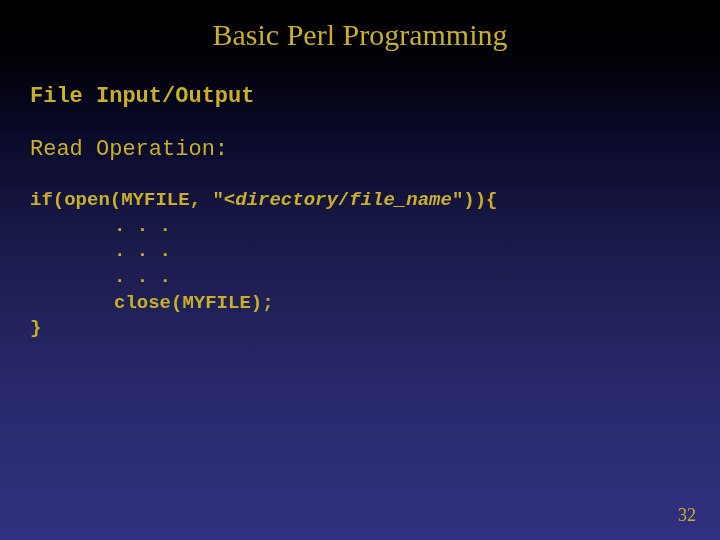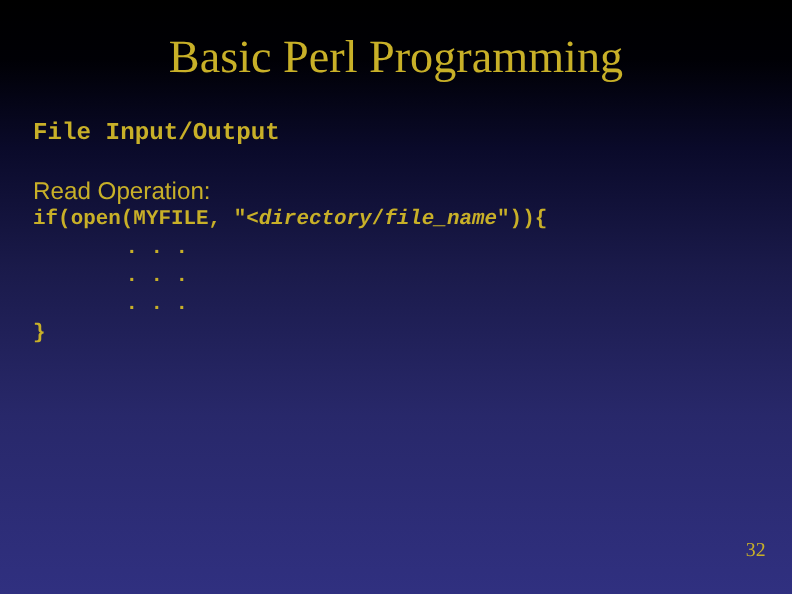--- a/index.html
+++ b/index.html
@@ -13,75 +13,76 @@
     width: 720px;
     height: 540px;
     background: linear-gradient(to bottom, #000000 0%, #000005 10%, #0a0a2a 25%, #1a1a4a 45%, #28286a 70%, #303080 100%);
     position: relative;
     box-sizing: border-box;
     font-family: Arial, Helvetica, sans-serif;
   }
   .title {
     text-align: center;
     font-family: "Times New Roman", Times, serif;
-    font-size: 42px;
+    font-size: 30px;
     color: #c8b028;
-    padding-top: 28px;
+    padding-top: 18px;
     font-weight: normal;
   }
   .subtitle {
     font-family: Liberation Mono, monospace;
     font-weight: bold;
     font-size: 22px;
     color: #c8b028;
     margin-left: 30px;
     margin-top: 32px;
   }
   .subhead {
-    font-family: Liberation Sans, sans-serif;
+    font-family: Liberation Mono, monospace;
     font-size: 22px;
     color: #c8b028;
     margin-left: 30px;
     margin-top: 28px;
     font-weight: normal;
   }
   .codeblock {
     font-family: "Courier New", Courier, monospace;
     font-weight: bold;
     font-size: 19px;
     color: #c8b028;
     margin-left: 30px;
+    margin-top: 26px;
     line-height: 1.35;
     white-space: pre;
   }
   .codeblock .italic {
     font-style: italic;
   }
   .codeblock .indent {
     margin-left: 84px;
     display: block;
   }
   .pagenum {
     position: absolute;
     right: 24px;
-    bottom: 30px;
+    bottom: 14px;
     font-family: "Times New Roman", Times, serif;
     font-size: 18px;
     color: #c8b028;
   }
 </style>
 </head>
 <body>
 
 <div class="slide">
 
   <div class="title">Basic Perl Programming</div>
 
   <div class="subtitle">File Input/Output</div>
 
   <div class="subhead">Read Operation:</div>
 
   <div class="codeblock"><span><span>if(open(MYFILE, "&lt;</span><span class="italic">directory</span><span>/</span><span class="italic">file_name</span><span>")){</span></span>
-<span class="indent">. . .</span><span class="indent">. . .</span><span class="indent">. . .</span><span>}</span></div>
+<span class="indent">. . .</span><span class="indent">. . .</span><span class="indent">. . .</span><span class="indent">close(MYFILE);</span><span>}</span></div>
 
   <div class="pagenum">32</div>
 
 </div>
 
 </body></html>

